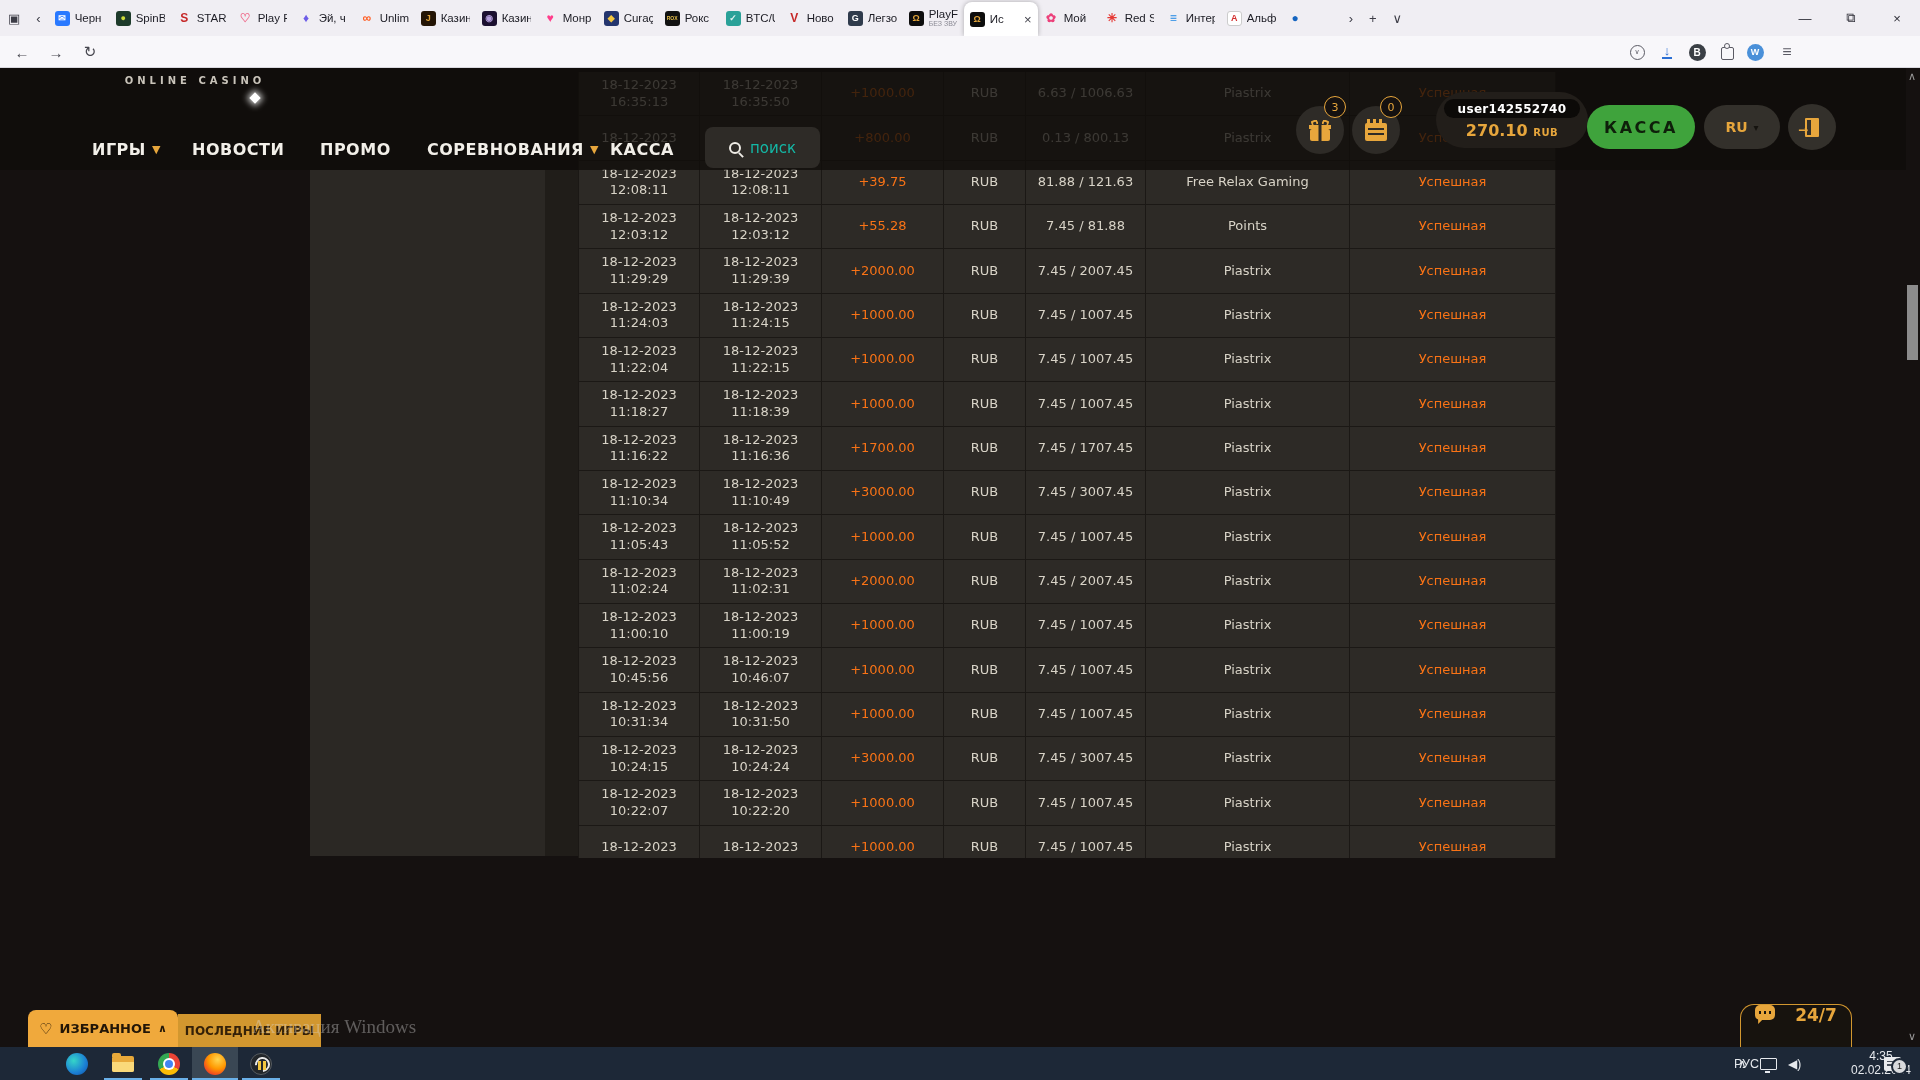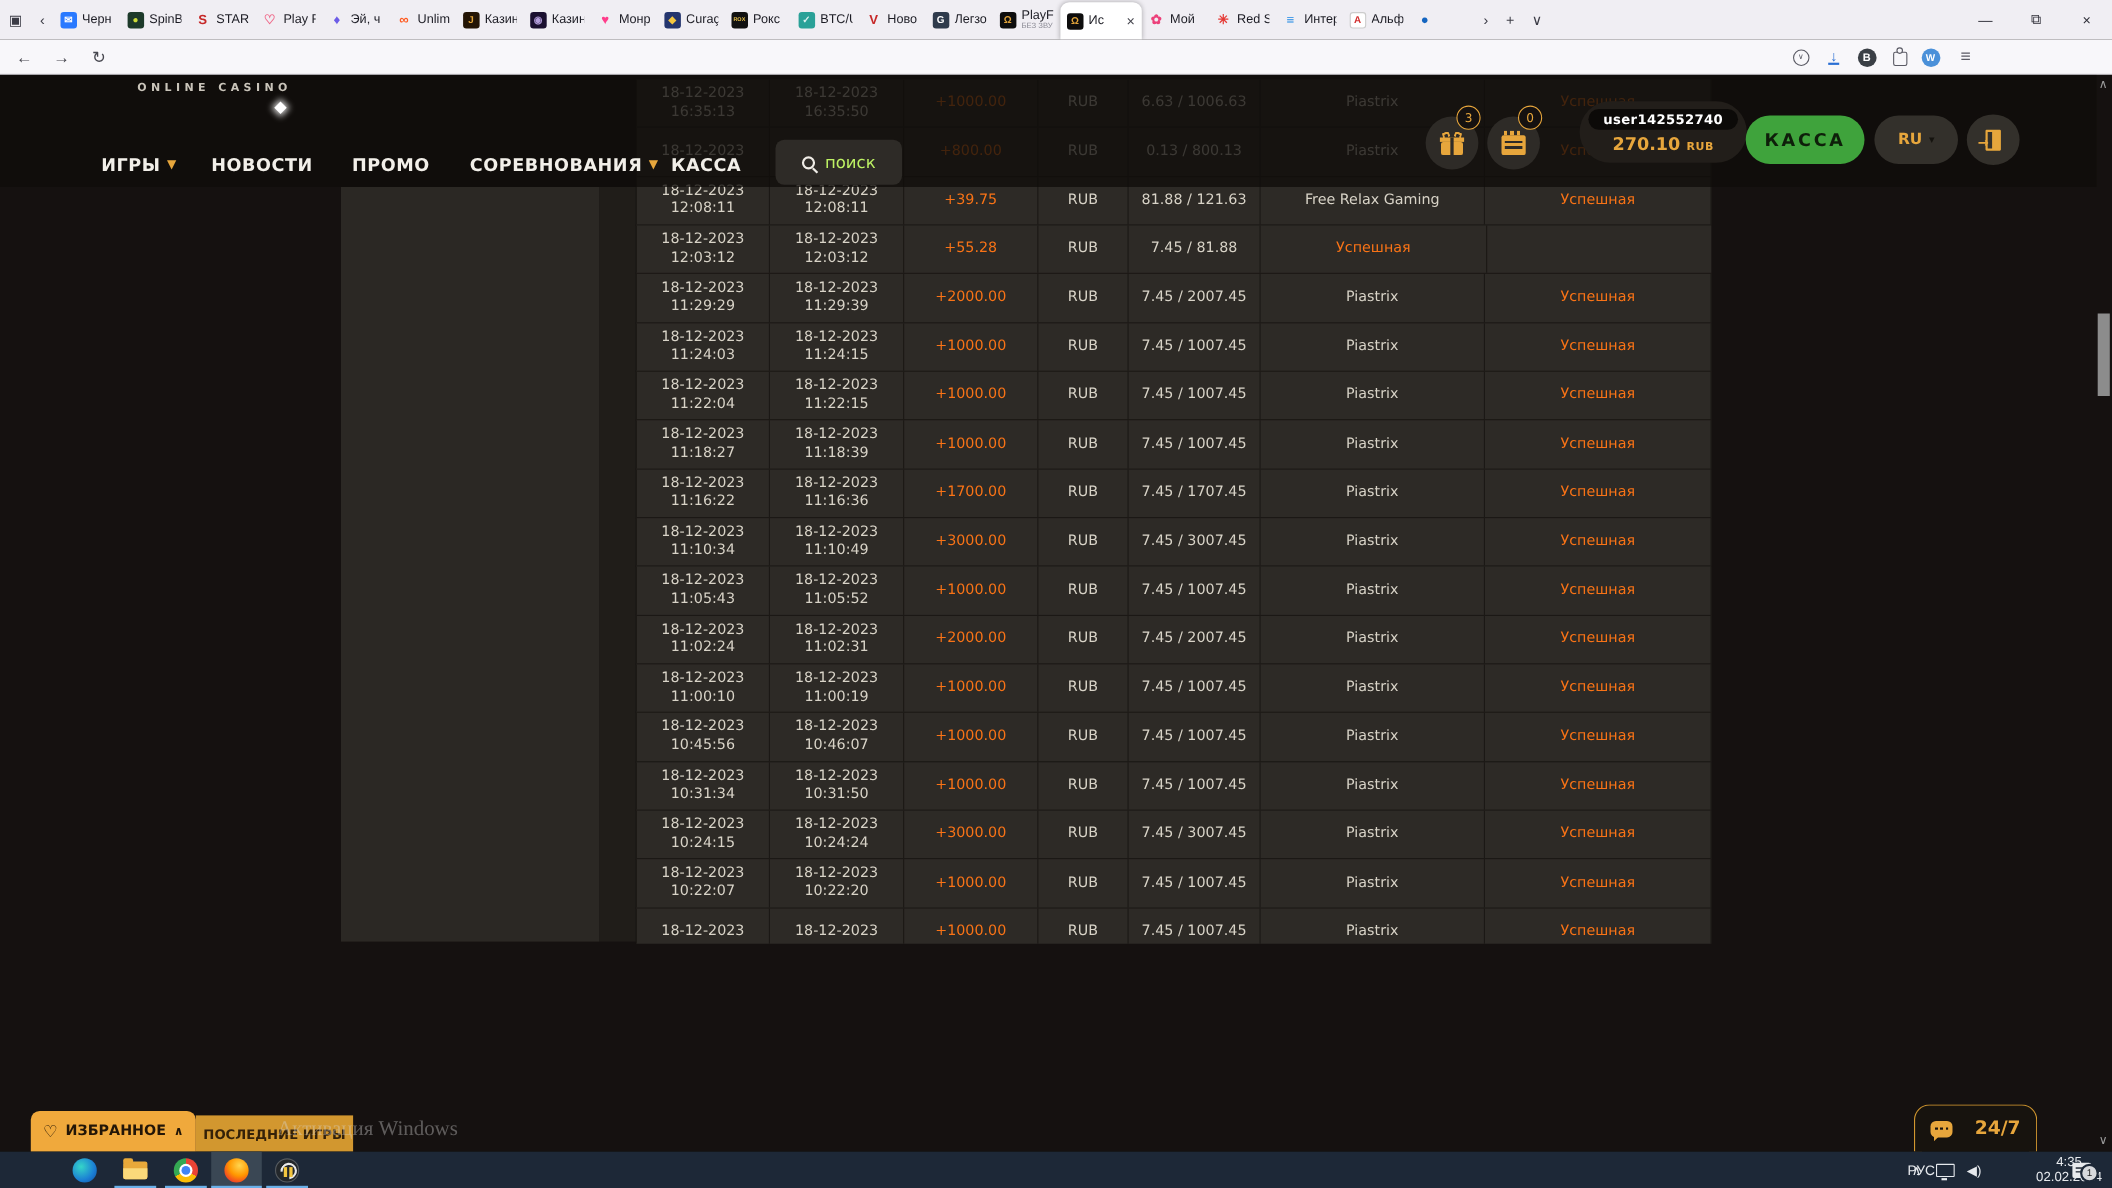--- a/index.html
+++ b/index.html
@@ -64,21 +64,21 @@
       letter-spacing:4px;color:#c9c4ba}
   #logoname{position:absolute;left:58px;top:18px;width:280px;text-align:center;
       font-family:"DejaVu Serif",serif;font-size:33px;font-weight:bold;color:#e7a63c;letter-spacing:1px;
       text-shadow:0 1px 2px rgba(0,0,0,.6)}
   #sparkle{position:absolute;left:251px;top:26px;width:8px;height:8px;background:#fff;transform:rotate(45deg);
       box-shadow:0 0 6px 2px rgba(255,255,255,.8)}
   .navitem{position:absolute;top:60px;height:42px;display:flex;align-items:center;gap:6px;
       font-size:16px;font-weight:bold;color:#f2efe9;letter-spacing:.5px}
   .caret{color:#e7a63c;font-size:11px}
   #searchbox{position:absolute;left:705px;top:59px;width:115px;height:41px;background:#2e2b27;border-radius:8px;
-      display:flex;align-items:center;justify-content:center;gap:9px;color:#bef264;font-size:15px}
+      display:flex;align-items:center;justify-content:center;gap:9px;color:#14b8a6;font-size:15px}
   .mag{width:8px;height:8px;border:2px solid #efece6;border-radius:50%;position:relative}
   .mag:after{content:"";position:absolute;width:2px;height:6px;background:#efece6;left:9px;top:8px;transform:rotate(-45deg)}
 
   .hcircle{position:absolute;width:48px;height:48px;border-radius:50%;background:#2e2b27;display:flex;
       align-items:center;justify-content:center}
   .hbadge{position:absolute;width:20px;height:20px;border-radius:50%;background:#151110;border:1.5px solid #e7a63c;
       color:#e7a63c;font-size:11px;display:flex;align-items:center;justify-content:center;z-index:3}
   .gift{position:relative;width:22px;height:21px}
   .gift .box{position:absolute;left:1px;right:1px;top:9px;bottom:0;background:#e7a63c;border-radius:2px}
   .gift .lid{position:absolute;left:0;right:0;top:5px;height:4px;background:#e7a63c}
@@ -114,21 +114,21 @@
 
   
   #favtab{position:absolute;left:28px;top:942px;width:150px;height:37px;background:#f0a93c;border-radius:8px 8px 0 0;
       display:flex;align-items:center;justify-content:center;gap:7px;color:#231607;font-weight:bold;font-size:13px}
   #lasttab{position:absolute;left:178px;top:946px;width:143px;height:33px;background:#d2972f;
       display:flex;align-items:center;justify-content:center;color:#342108;font-weight:bold;font-size:12px}
   #watermark{position:absolute;left:252px;top:948px;font-family:Liberation Serif, serif;font-size:19px;
       color:rgba(215,215,215,.38);white-space:nowrap;z-index:5}
   #support{position:absolute;left:1740px;top:936px;width:112px;height:43px;background:#17130e;
       border:1.5px solid #d2972f;border-bottom:none;border-radius:14px 14px 0 0;box-sizing:border-box;
-      display:flex;align-items:center;justify-content:center;gap:20px;color:#e7a63c;font-weight:bold;font-size:17px}
+      display:flex;justify-content:center;gap:20px;color:#e7a63c;font-weight:bold;font-size:17px}
   .bubble{position:relative;width:20px;height:15px;background:#e7a63c;border-radius:5px}
   .bubble:before{content:"";position:absolute;left:3px;bottom:-4px;width:6px;height:6px;background:#e7a63c;
       clip-path:polygon(0 0,100% 0,0 100%)}
   .bubble .dots{position:absolute;left:4px;top:6px;width:12px;height:2.5px;
       background:repeating-linear-gradient(90deg,#17130e 0 2.5px,transparent 2.5px 5px)}
 
   
   #taskbar{position:absolute;left:0;top:1047px;width:1920px;height:33px;background:#1d2837}
   .tbcell{position:absolute;top:0;width:46px;height:33px;display:flex;align-items:center;justify-content:center}
   .tbcell.activecell{background:#3a4754}
@@ -417,20 +417,23 @@
         </div>
         <div class="pc green" style="width: 122px;">
           <span>+55.28</span>
         </div>
         <div class="pc" style="width: 82px;">
           <span>RUB</span>
         </div>
         <div class="pc" style="width: 120px;">
           <span>7.45 / 81.88</span>
         </div>
+        <div class="pc" style="width: 204px;">
+          <span>Points</span>
+        </div>
         <div class="pc green" style="width: 206px;">
           <span>Успешная</span>
         </div>
       </div>
       <div class="prow">
         <div class="pc" style="width: 122px;">
           <span>18-12-2023</span>
           <span>11:29:29</span>
         </div>
         <div class="pc" style="width: 122px;">

